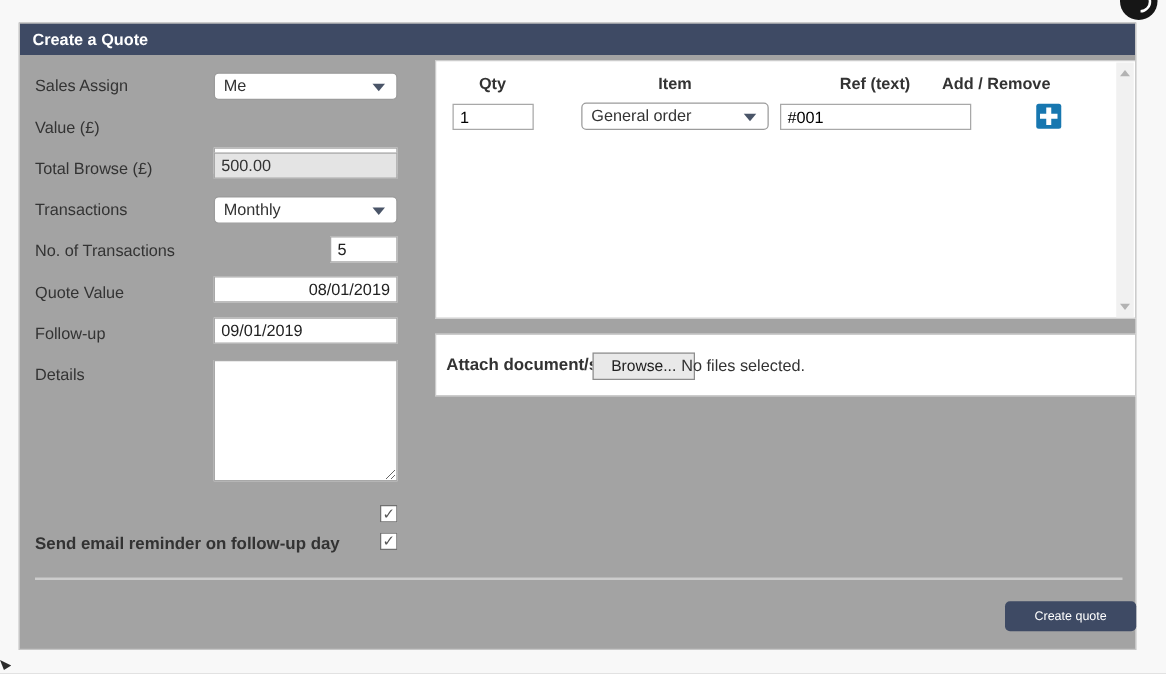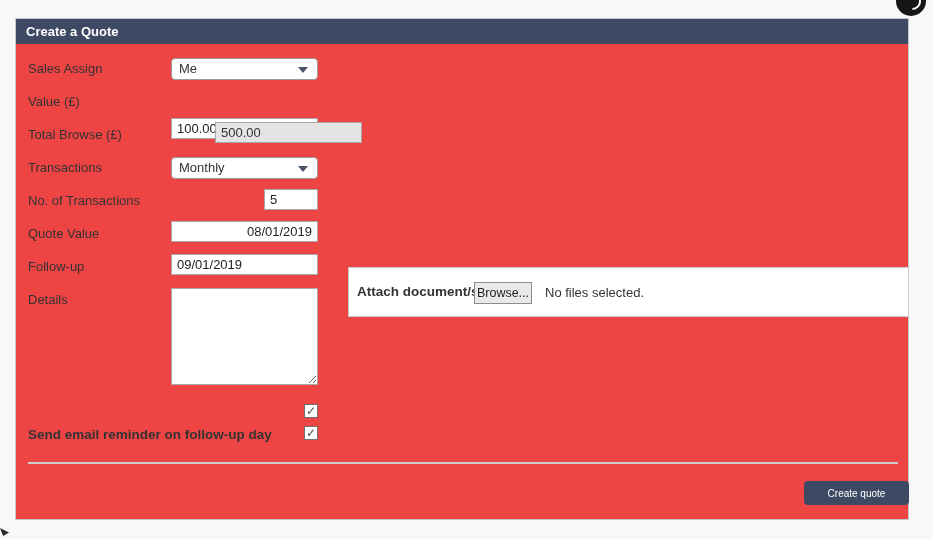--- a/index.html
+++ b/index.html
@@ -5,35 +5,35 @@
   * { margin:0; padding:0; box-sizing:border-box; }
   html,body { width:933px; height:539px; overflow:hidden; }
   body {
     background:#f8f8f8;
     font-family:"Liberation Sans", sans-serif;
     position:relative;
     color:#333;
   }
   .dialog {
     position:absolute; left:15px; top:18px; width:894px; height:502px;
-    background:#ef4444; border:1px solid #c6c6c6;
+    background:#a3a3a3; border:1px solid #c6c6c6;
   }
   .titlebar {
     position:absolute; left:0; top:0; width:100%; height:25px;
     background:#3e4a64; color:#ffffff;
     font-size:13px; font-weight:bold; line-height:25px; padding-left:10px;
   }
   .lbl { position:absolute; left:12px; font-size:13px; color:#333; white-space:nowrap; }
   .blbl { position:absolute; left:12px; font-size:13.5px; font-weight:bold; color:#333; white-space:nowrap; }
   .txt {
     position:absolute; left:155px; width:147px; height:21px;
     border:1px solid #a8a8a8; background:#fff; color:#222;
     font-family:"Liberation Sans", sans-serif; font-size:13px; padding:0 5px;
   }
-  .txt:disabled, .txt.disabled { background:#e4e4e4; color:#333;margin-left:44px; }
+  .txt:disabled, .txt.disabled { background:#e4e4e4; color:#333; }
   .selectbox {
     position:absolute; left:155px; width:147px; height:22px;
     border:1px solid #9b9b9b; border-radius:4px; background:#fff;
     font-size:13px; line-height:20px; padding-left:7px; cursor:pointer;
   }
   .selectbox .arrow {
     position:absolute; right:9px; top:8px; width:0; height:0;
     border-left:5px solid transparent; border-right:5px solid transparent;
     border-top:6px solid #4a5568;
   }
@@ -69,21 +69,21 @@
     position:absolute; right:1px; top:1px; width:14px; height:204px;
     background:#f1f1f1;
   }
   .scroll-arrow-up, .scroll-arrow-down {
     position:absolute; left:3px; width:0; height:0;
     border-left:4px solid transparent; border-right:4px solid transparent;
   }
   .scroll-arrow-up { top:6px; border-bottom:5px solid #b3b3b3; }
   .scroll-arrow-down { bottom:6px; border-top:5px solid #b3b3b3; }
   .browse-btn {
-    position:absolute; left:125px; top:14px; width:58px; height:22px;
+    position:absolute; left:125px; top:14px; width:82px; height:22px;
     background:#e9e9e9; border:1px solid #8d8d8d;
     font-family:"Liberation Sans", sans-serif; font-size:12.5px; color:#222;
     text-align:center; line-height:20px; cursor:pointer;
   }
   .checkbox {
     position:absolute; left:288px; width:14px; height:14px;
     border:1px solid #707070; background:#fff; cursor:pointer;
     font-size:12px; line-height:12px; text-align:center; color:#555;
   }
   .divider { position:absolute; left:12px; top:443px; width:870px; height:2px; background:#cccccc; }
@@ -151,20 +151,46 @@
 
   <div class="checkbox" style="top:385px">
     <span>✓</span>
   </div>
 
   <span class="blbl" style="top:408px">Send email reminder on follow-up day</span>
   <div class="checkbox" style="top:407px">
     <span>✓</span>
   </div>
 
+  <div class="panel" style="top:29px; height:207px">
+    <span class="th" style="left:15px;  width:60px">Qty</span>
+    <span class="th" style="left:131px; width:120px">Item</span>
+    <span class="th" style="left:291px; width:120px">Ref (text)</span>
+    <span class="th" style="left:388px; width:120px">Add / Remove</span>
+
+    <div>
+      <input class="cell-input" style="left: 13px; top: 34px; width: 65px;" value="1">
+
+      <div class="cell-select" style="left:116px; top:33px; width:150px">
+        <span>General order</span>
+        <span class="arrow" style="position:absolute; right:9px; top:8px; width:0; height:0; border-left:5px solid transparent; border-right:5px solid transparent; border-top:6px solid #4a5568;"></span>
+      </div>
+
+      <input class="cell-input" style="left: 275px; top: 34px; width: 153px;" value="#001">
+
+      <div class="plusbtn">
+        <span></span>
+      </div>
+    </div>
+
+    <div class="scrollbar">
+      <span class="scroll-arrow-up"></span>
+      <span class="scroll-arrow-down"></span>
+    </div>
+  </div>
 
   <div class="panel" style="top:248px; height:50px">
     <span class="blbl" style="left:8px; top:16px">Attach document/s:</span>
     <button class="browse-btn">Browse...</button>
     <span class="lbl" style="left:196px; top:17px">No files selected.</span>
   </div>
 
   <div class="divider"></div>
 
   <button class="create-btn">Create quote</button>

